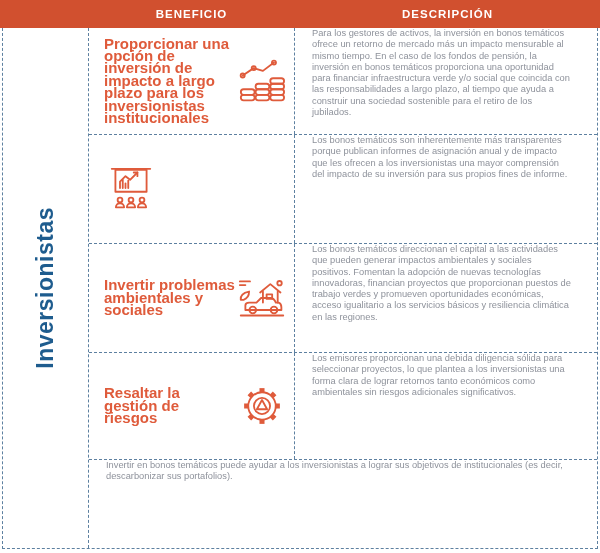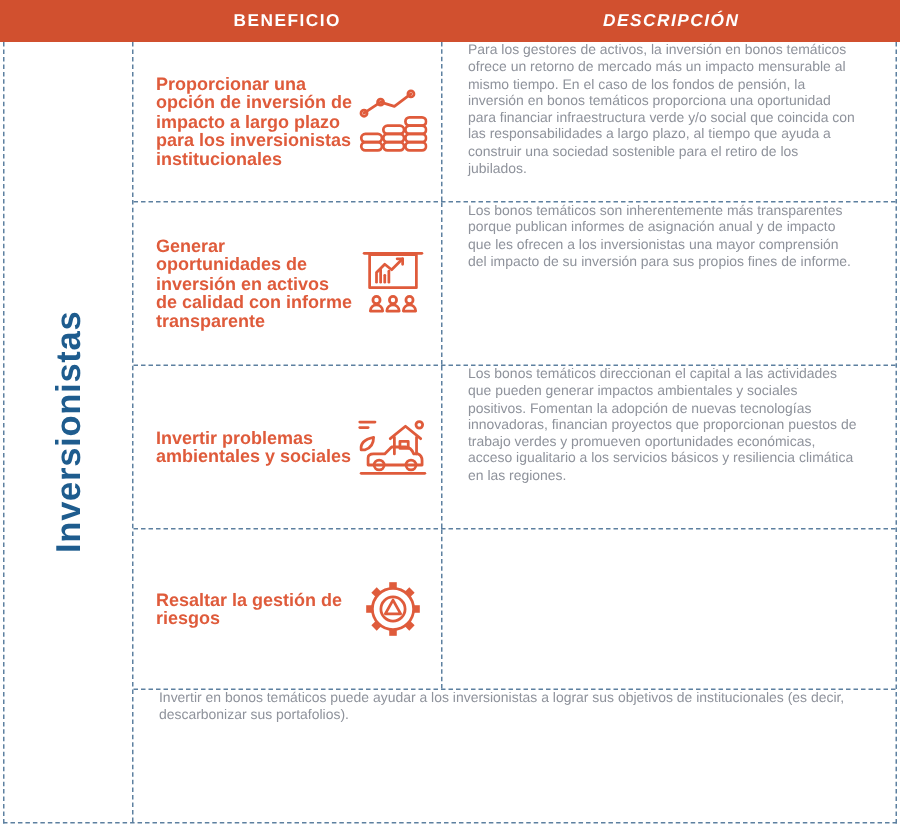--- a/index.html
+++ b/index.html
@@ -5,21 +5,21 @@
   html,body{margin:0;padding:0;background:#ffffff;}
   body{font-family:"Liberation Sans","DejaVu Sans",sans-serif;}
   .page{position:relative;width:600px;height:553px;background:#fff;overflow:hidden;}
 
   
   .header{display:flex;height:28px;background:#D1502F;color:#fff;
           font-weight:bold;font-size:11.5px;letter-spacing:1px;}
   .header .spacer{width:88px;}
   .header .hcell{display:flex;align-items:center;justify-content:center;}
   .header .hcell.benefit{width:207px;}
-  .header .hcell.desc{flex:1;font-style:italic;}
+  .header .hcell.desc{flex:1;}
 
   
   .tbody{display:flex;height:521px;margin:0 2px 0 2px;
          border-left:1px dashed #5D80A0;border-right:1px dashed #5D80A0;
          border-bottom:1px dashed #5D80A0;box-sizing:border-box;}
   .side-cell{width:85px;border-right:1px dashed #5D80A0;display:flex;
              align-items:center;justify-content:center;flex-shrink:0;}
   .vlabel{writing-mode:vertical-rl;transform:rotate(180deg);
           color:#1E5C8E;font-weight:bold;font-size:23px;letter-spacing:0.5px;}
   .rows{flex:1;display:flex;flex-direction:column;min-width:0;}
@@ -27,21 +27,21 @@
   .row:nth-child(1){height:107px;}
   .row:nth-child(2){height:109px;}
   .row:nth-child(3){height:109px;}
   .row:nth-child(4){height:107px;}
   .row:nth-child(5){height:88px;border-bottom:none;}
 
   .benefit-cell{width:206px;flex-shrink:0;border-right:1px dashed #5D80A0;
                 box-sizing:border-box;display:flex;align-items:center;
                 padding:0 7px 0 15px;}
   .benefit-text{flex:1;max-width:131px;color:#DF5B3B;font-weight:bold;
-                font-size:12px;line-height:12.4px;}
+                font-size:15px;line-height:12.4px;}
   .icon-wrap{width:50px;flex-shrink:0;display:flex;align-items:center;
              justify-content:center;margin-left:2px;}
   .icon-wrap svg{display:block;}
 
   .desc-cell{flex:1;display:flex;align-items:flex-start;
              padding:0 26px 0 17px;box-sizing:border-box;}
   .desc-text{color:#8E929B;font-size:9.3px;line-height:11.3px;}
 
   .ico{stroke:#DF5B3B;fill:none;stroke-width:2;stroke-linecap:round;stroke-linejoin:round;}
   .ico-fill{fill:#DF5B3B;stroke:none;}
@@ -86,21 +86,20 @@
             </svg>
           </div>
         </div>
         <div class="desc-cell">
           <div class="desc-text">Para los gestores de activos, la inversión en bonos temáticos ofrece un retorno de mercado más un impacto mensurable al mismo tiempo. En el caso de los fondos de pensión, la inversión en bonos temáticos proporciona una oportunidad para financiar infraestructura verde y/o social que coincida con las responsabilidades a largo plazo, al tiempo que ayuda a construir una sociedad sostenible para el retiro de los jubilados.</div>
         </div>
       </div>
 
       <div class="row">
         <div class="benefit-cell">
-          <div class="benefit-text">Generar oportunidades de inversión en activos de calidad con informe transparente</div>
           <div class="icon-wrap">
             <svg width="44" height="50" viewBox="0 0 48 52">
               <line class="ico" x1="3" y1="4" x2="45" y2="4" stroke-width="2.6"></line>
               <rect class="ico" x="7" y="5" width="34" height="24" stroke-width="1.8"></rect>
               <line class="ico" x1="12" y1="25" x2="12" y2="19" stroke-width="1.6"></line>
               <line class="ico" x1="15" y1="25" x2="15" y2="16" stroke-width="1.6"></line>
               <line class="ico" x1="18" y1="25" x2="18" y2="20" stroke-width="1.6"></line>
               <line class="ico" x1="21" y1="25" x2="21" y2="17" stroke-width="1.6"></line>
               <polyline class="ico" points="12,18 18,12 23,16 31,8" stroke-width="1.8"></polyline>
               <polyline class="ico" points="27,8 31,8 31,12" stroke-width="1.8"></polyline>
@@ -156,20 +155,23 @@
                 <line x1="13.4" y1="13.4" x2="10.2" y2="10.2"></line>
                 <line x1="24" y1="9" x2="24" y2="4.5"></line>
                 <line x1="34.6" y1="13.4" x2="37.8" y2="10.2"></line>
               </g>
               <circle class="ico" cx="24" cy="24" r="15" fill="#ffffff" stroke-width="2.4"></circle>
               <circle class="ico" cx="24" cy="24" r="8.8" stroke-width="1.9"></circle>
               <path class="ico" d="M24 17.5 L29.6 27.5 L18.4 27.5 Z" stroke-width="1.8"></path>
             </svg>
           </div>
         </div>
+        <div class="desc-cell">
+          <div class="desc-text">Los emisores proporcionan una debida diligencia sólida para seleccionar proyectos, lo que plantea a los inversionistas una forma clara de lograr retornos tanto económicos como ambientales sin riesgos adicionales significativos.</div>
+        </div>
       </div>
 
       <div class="row">
         <div class="desc-cell">
           <div class="desc-text">Invertir en bonos temáticos puede ayudar a los inversionistas a lograr sus objetivos de institucionales (es decir, descarbonizar sus portafolios).</div>
         </div>
       </div>
 
     </div>
   </div>

